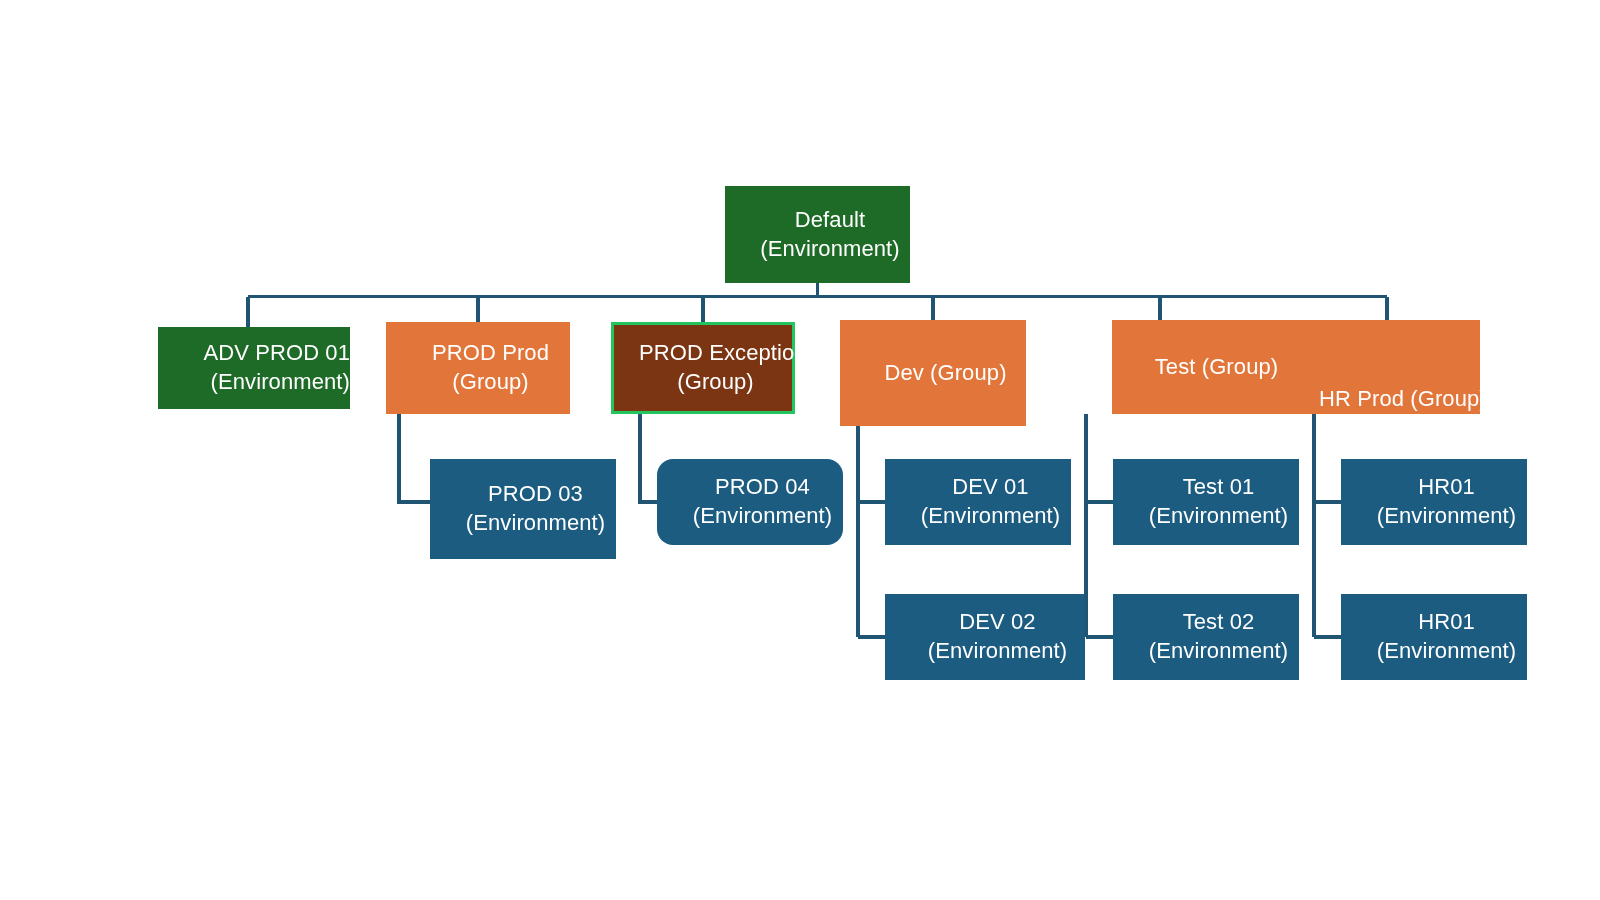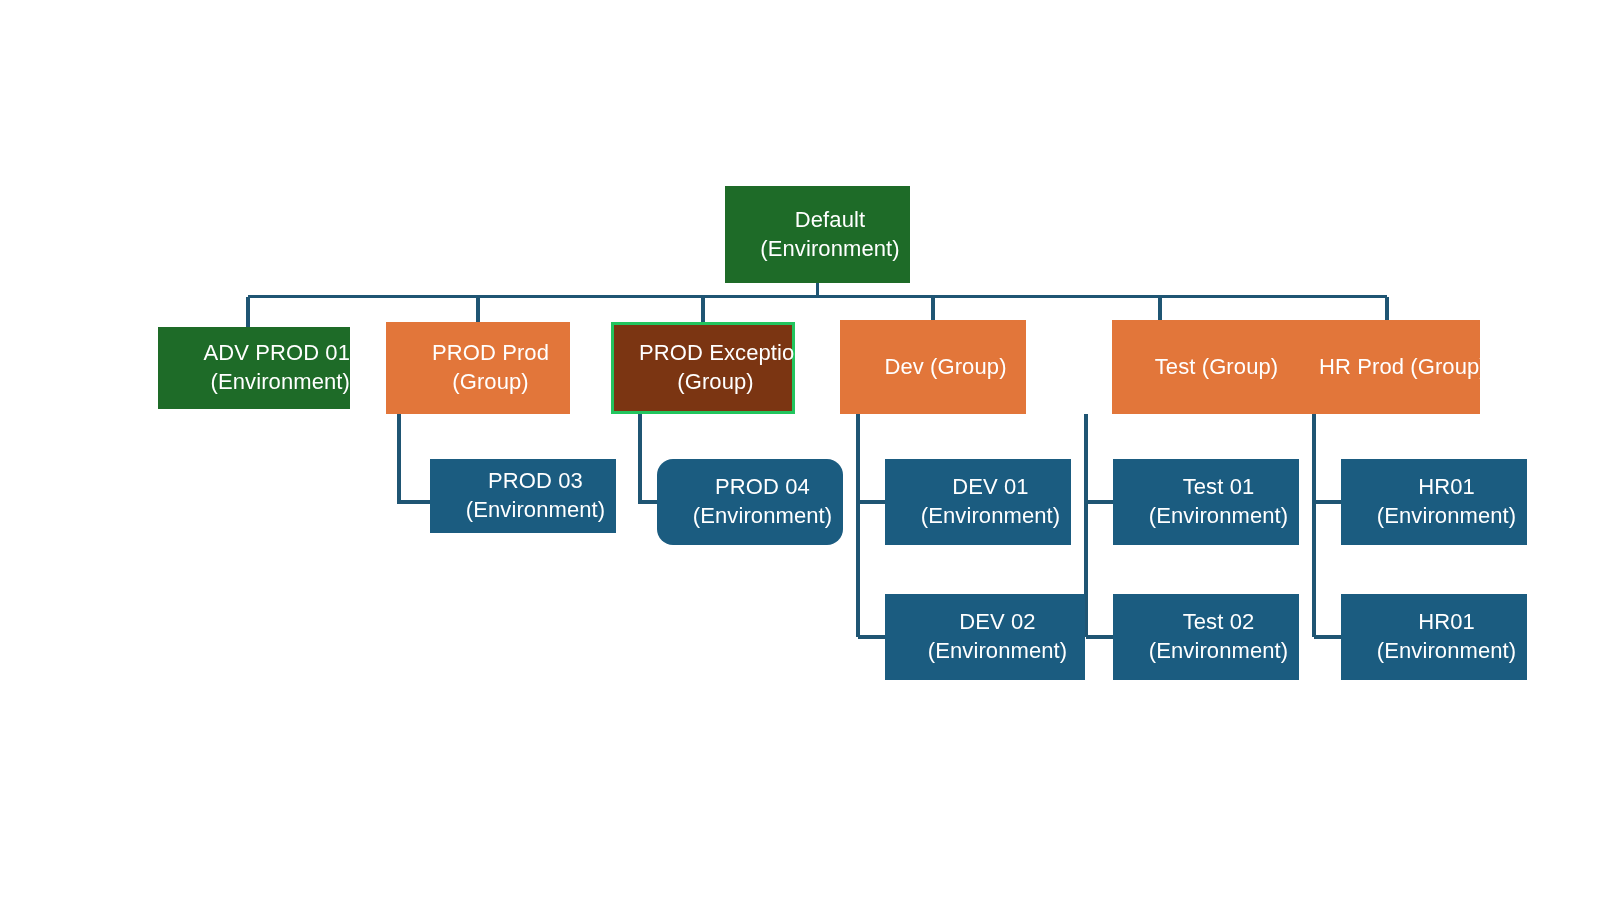--- a/index.html
+++ b/index.html
@@ -109,39 +109,39 @@
     </span>
   </div>
 
   <div class="node overflow" style="left:611px; top:322px; width:184px; height:92px; background:#7b3512; border:3px solid #22c55e;">
     <span class="label">
       <span>PROD Exception</span>
       <span class="l2">(Group)</span>
     </span>
   </div>
 
-  <div class="node" style="left:840px; top:320px; width:186px; height:94px; background:#e2763a;">
+  <div class="node" style="left:840px; top:320px; width:186px; height:106px; background:#e2763a;">
     <span class="label">
       <span>Dev (Group)</span>
     </span>
   </div>
 
   <div class="node" style="left:1112px; top:320px; width:184px; height:94px; background:#e2763a;">
     <span class="label">
       <span>Test  (Group)</span>
     </span>
   </div>
 
-  <div class="node overflow" style="left:1294px; top:320px; width:186px; height:94px; background:#e2763a;">
+  <div class="node overflow" style="left:1294px; top:320px; width:186px; height:94px; background:#e2763a;align-items:flex-end;">
     <span class="label">
       <span>HR Prod (Group)</span>
     </span>
   </div>
 
-  <div class="node" style="left:430px; top:459px; width:186px; height:74px; background:#1b5c80;">
+  <div class="node" style="left:430px; top:459px; width:186px; height:100px; background:#1b5c80;">
     <span class="label">
       <span>PROD 03</span>
       <span class="l2">(Environment)</span>
     </span>
   </div>
 
   <div class="node" style="left:657px; top:459px; width:186px; height:86px; background:#1b5c80;border-radius:16px;">
     <span class="label">
       <span>PROD 04</span>
       <span class="l2">(Environment)</span>

